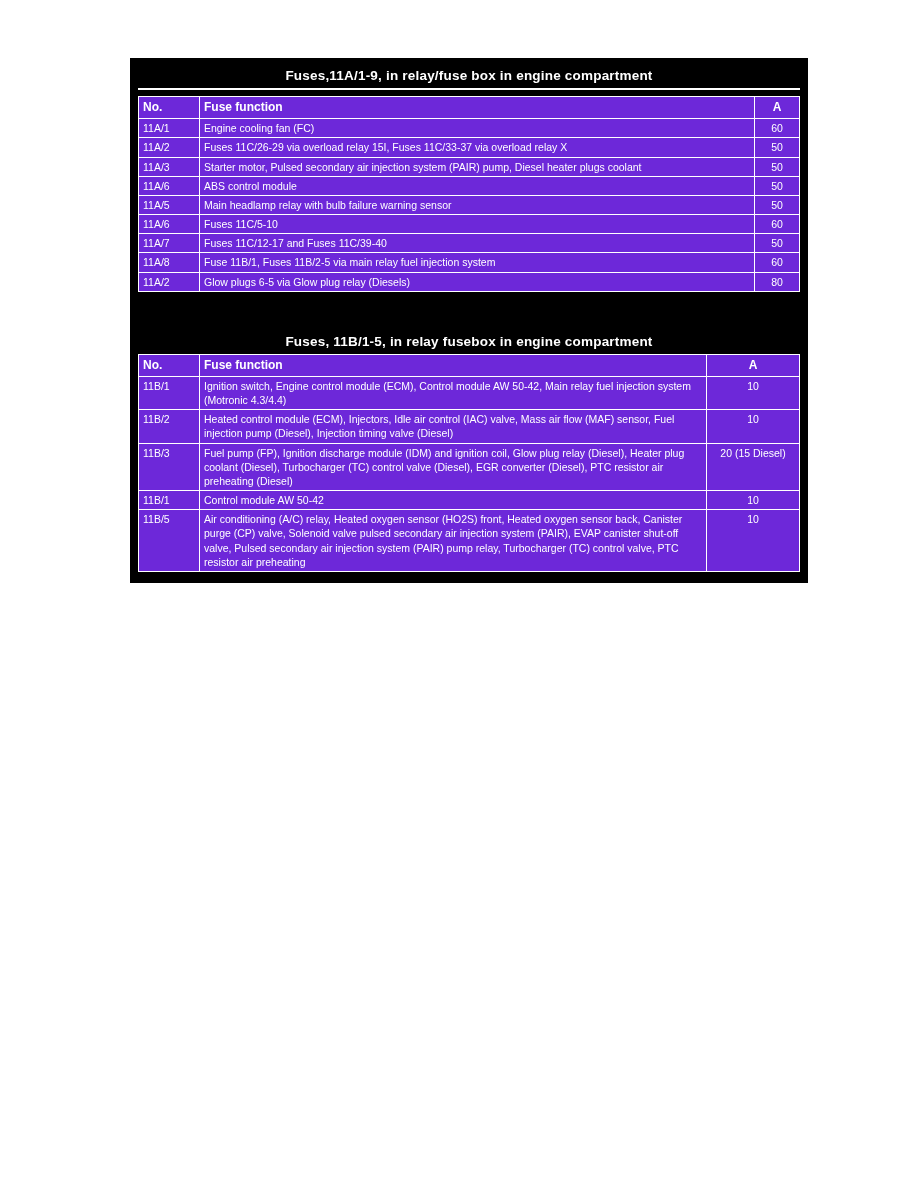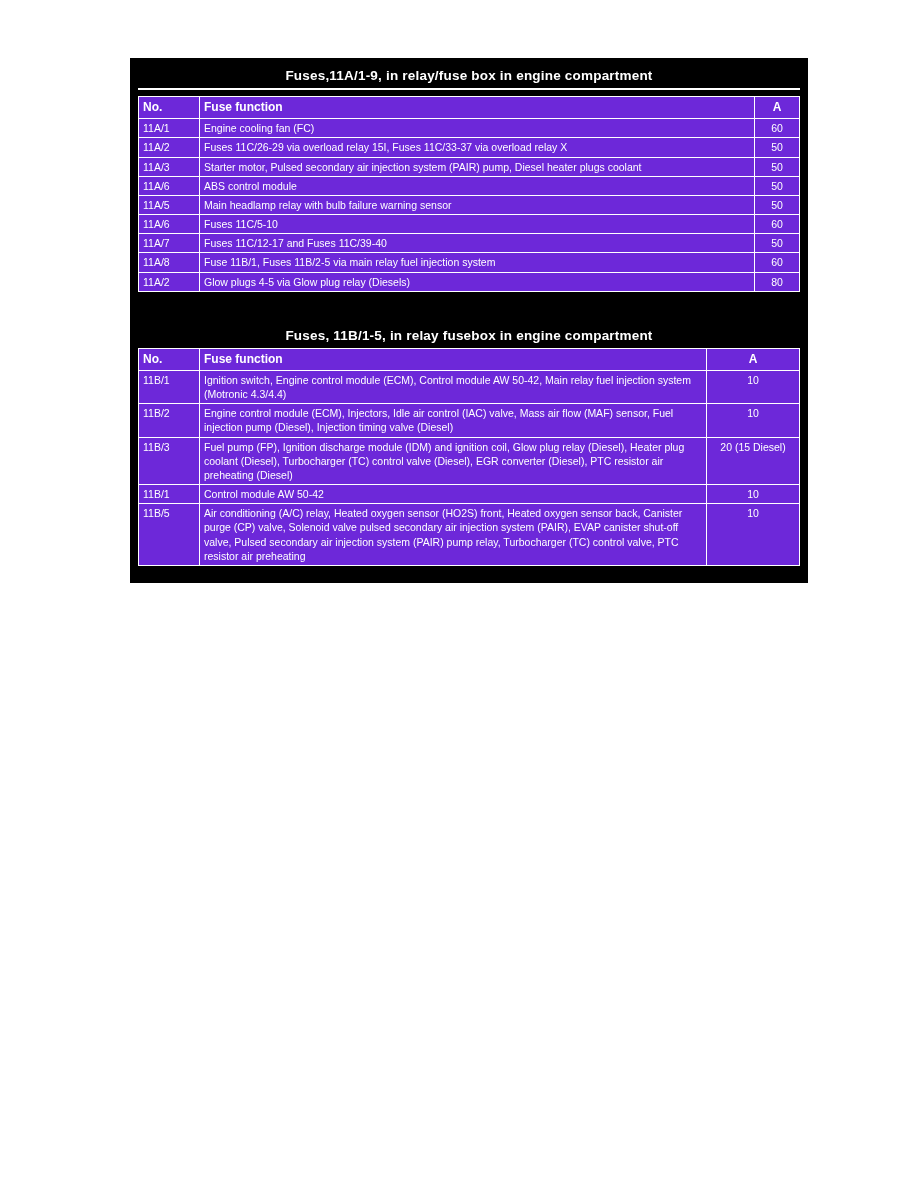--- a/index.html
+++ b/index.html
@@ -76,21 +76,21 @@
   .col-amp-b { width: 84px; text-align: center !important; }
 
   thead th.col-amp, thead th.col-amp-b { text-align: center !important; }
 
   .tbl-a td { white-space: nowrap; overflow: hidden; margin-left: 29px; }
   .tbl-a td.col-amp { text-align: center; }
   .tbl-b td.col-amp-b { text-align: center; }
 
   .gap { height: 18px; }
 
-  .sec2-wrap { margin-top: 14px; }
+  .sec2-wrap { margin-top: 20px; }
 </style>
 </head>
 <body>
 
 <div class="page">
 
   <div class="plate">
 
     <div>
       <div class="sec-title">Fuses,11A/1-9, in relay/fuse box in engine compartment</div>
@@ -140,21 +140,21 @@
             <td>Fuses 11C/12-17 and Fuses 11C/39-40</td>
             <td class="col-amp">50</td>
           </tr>
           <tr>
             <td class="col-no">11A/8</td>
             <td>Fuse 11B/1, Fuses 11B/2-5 via main relay fuel injection system</td>
             <td class="col-amp">60</td>
           </tr>
           <tr>
             <td class="col-no">11A/2</td>
-            <td>Glow plugs 4-5 via Glow plug relay (Diesels)</td>
+            <td>Glow plugs 6-5 via Glow plug relay (Diesels)</td>
             <td class="col-amp">80</td>
           </tr>
         </tbody>
       </table>
     </div>
 
     <div class="gap"></div>
 
     <div class="sec2-wrap">
       <div class="sec-title">Fuses, 11B/1-5, in relay fusebox in engine compartment</div>
@@ -168,21 +168,21 @@
           </tr>
         </thead>
         <tbody>
           <tr>
             <td class="col-no">11B/1</td>
             <td>Ignition switch, Engine control module (ECM), Control module AW 50-42, Main relay fuel injection system (Motronic 4.3/4.4)</td>
             <td class="col-amp-b">10</td>
           </tr>
           <tr>
             <td class="col-no">11B/2</td>
-            <td>Engine control module (ECM), Injectors, Idle air control (IAC) valve, Mass air flow (MAF) sensor, Fuel injection pump (Diesel), Injection timing valve (Diesel)</td>
+            <td>Heated control module (ECM), Injectors, Idle air control (IAC) valve, Mass air flow (MAF) sensor, Fuel injection pump (Diesel), Injection timing valve (Diesel)</td>
             <td class="col-amp-b">10</td>
           </tr>
           <tr>
             <td class="col-no">11B/3</td>
             <td>Fuel pump (FP), Ignition discharge module (IDM) and ignition coil, Glow plug relay (Diesel), Heater plug coolant (Diesel), Turbocharger (TC) control valve (Diesel), EGR converter (Diesel), PTC resistor air preheating (Diesel)</td>
             <td class="col-amp-b">20 (15 Diesel)</td>
           </tr>
           <tr>
             <td class="col-no">11B/1</td>
             <td>Control module AW 50-42</td>

